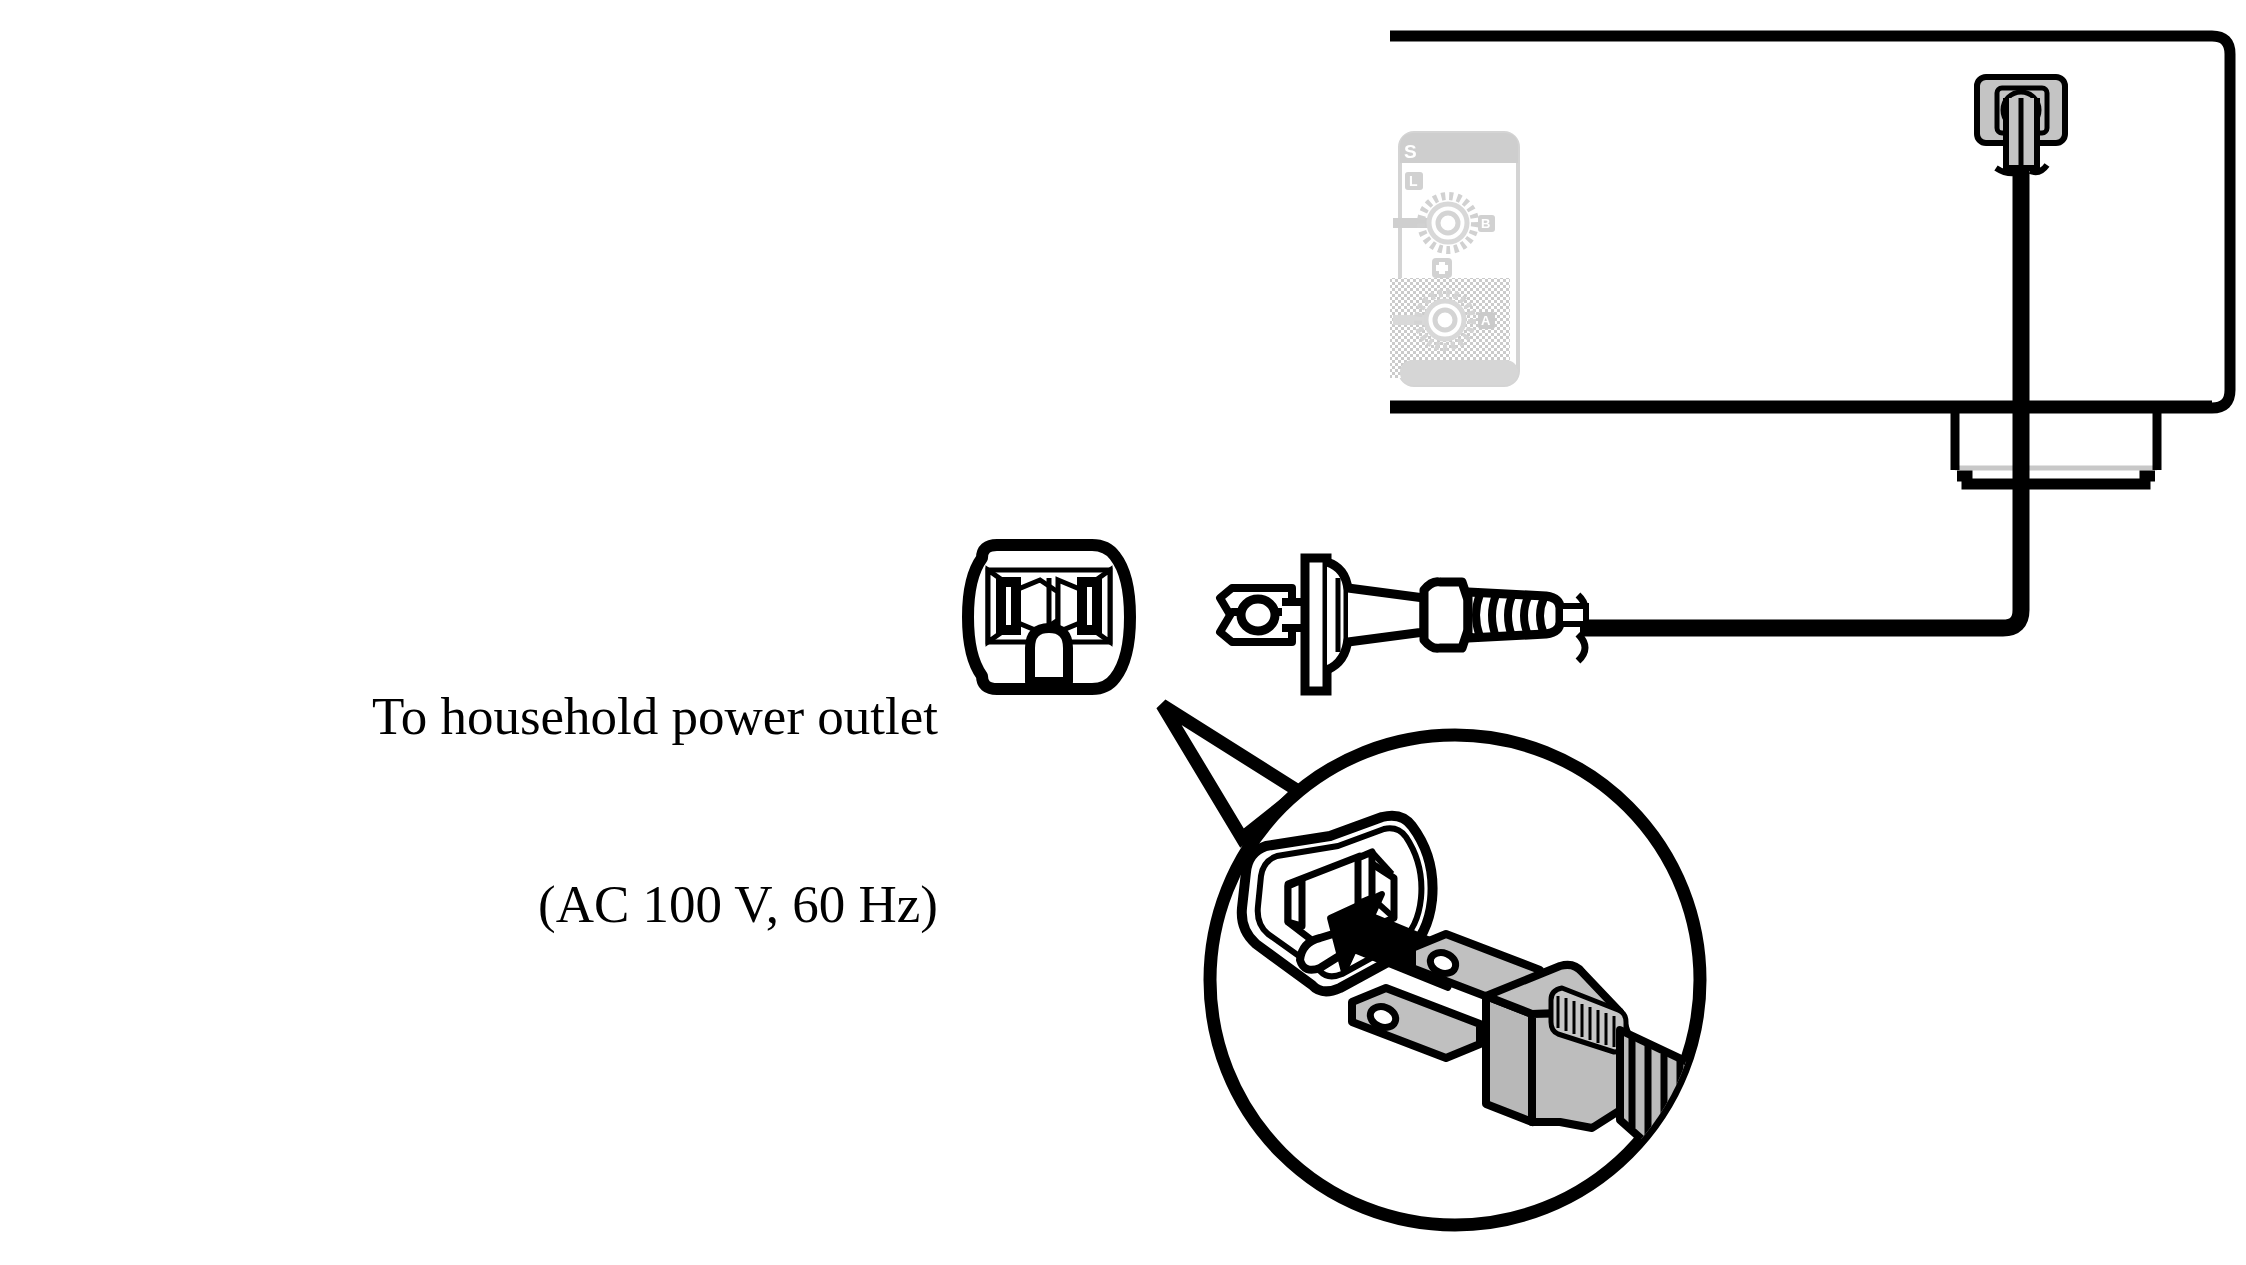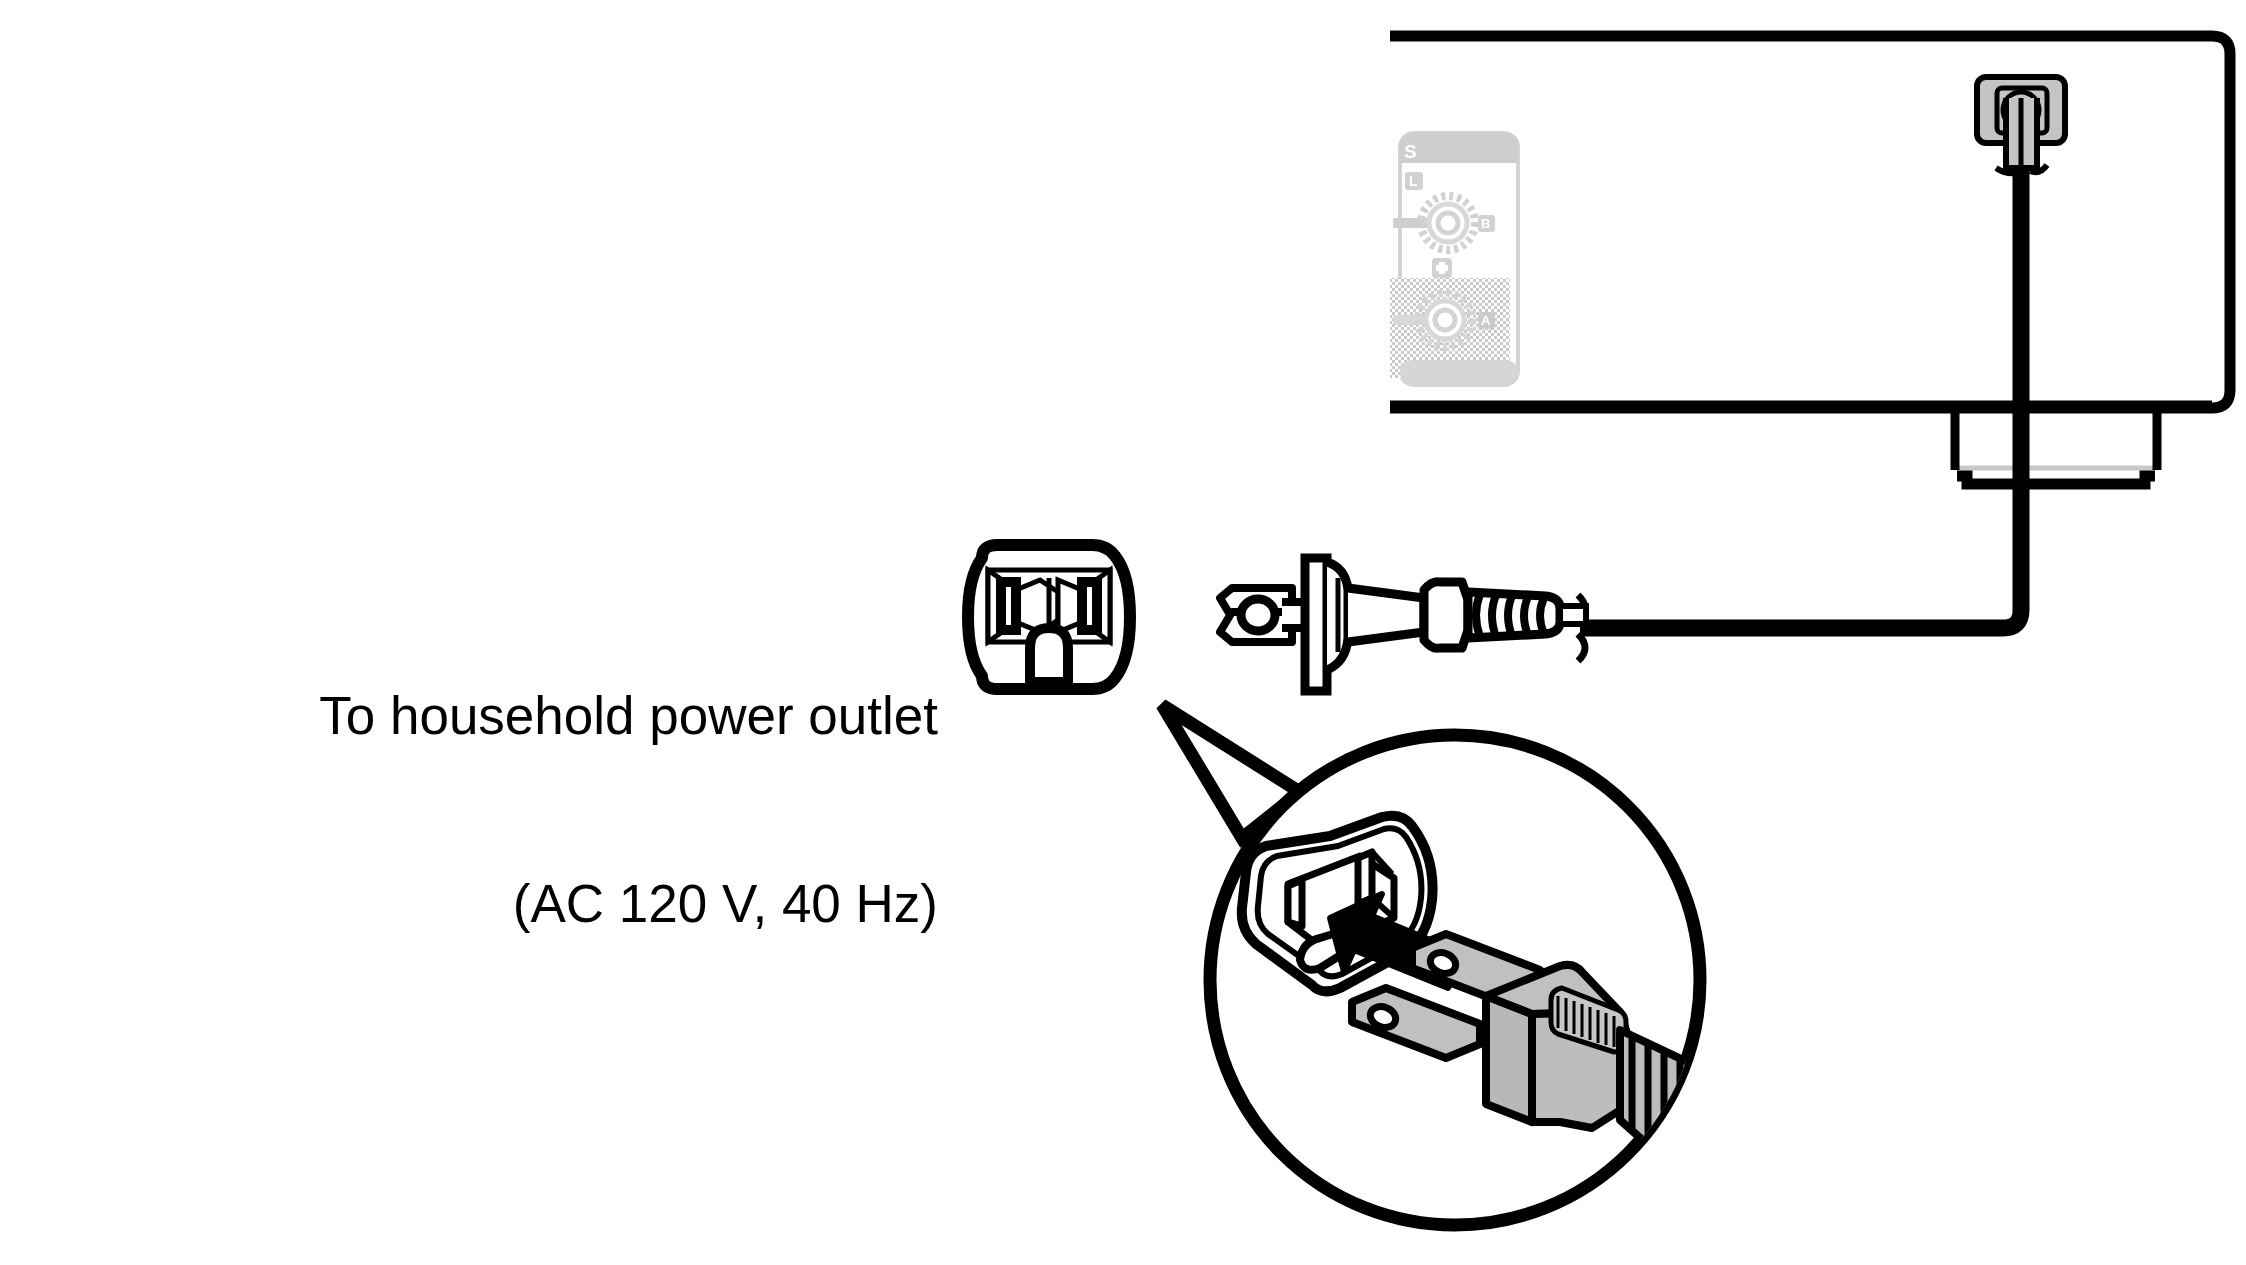--- a/index.html
+++ b/index.html
@@ -19,21 +19,21 @@
     color:#000;
     white-space:pre;
     line-height:1.18;
   }
   #outlet-label{
     left:248px; top:560px;
     width:690px;
     text-align:right;
     font-size:53px;
   }
-  #outlet-label .line{display:block;}
+  #outlet-label .line{display:block;font-family:Liberation Serif, serif;}
   #powercord-label{
     left:1846px; top:639px;
     font-size:53px;
   }
 </style>
 </head>
 <body>
 
 <div id="stage">
 
@@ -235,17 +235,17 @@
           <path d="M1680 1061 L1680 1152"></path>
         </g>
         <path d="M1700 1068 L1712 1078 L1712 1136 L1700 1130 Z" fill="#a8a8a8" stroke="#000000" stroke-width="7" stroke-linejoin="round"></path>
       </g>
     </g>
   </g>
 </svg>
 
 <div class="lbl" id="outlet-label">
   <span class="line">To household power outlet</span>
-  <span class="line">(AC 120 V, 40 Hz)</span>
+  <span class="line">(AC 100 V, 60 Hz)</span>
 </div>
 
 
 </div>
 
 </body></html>

